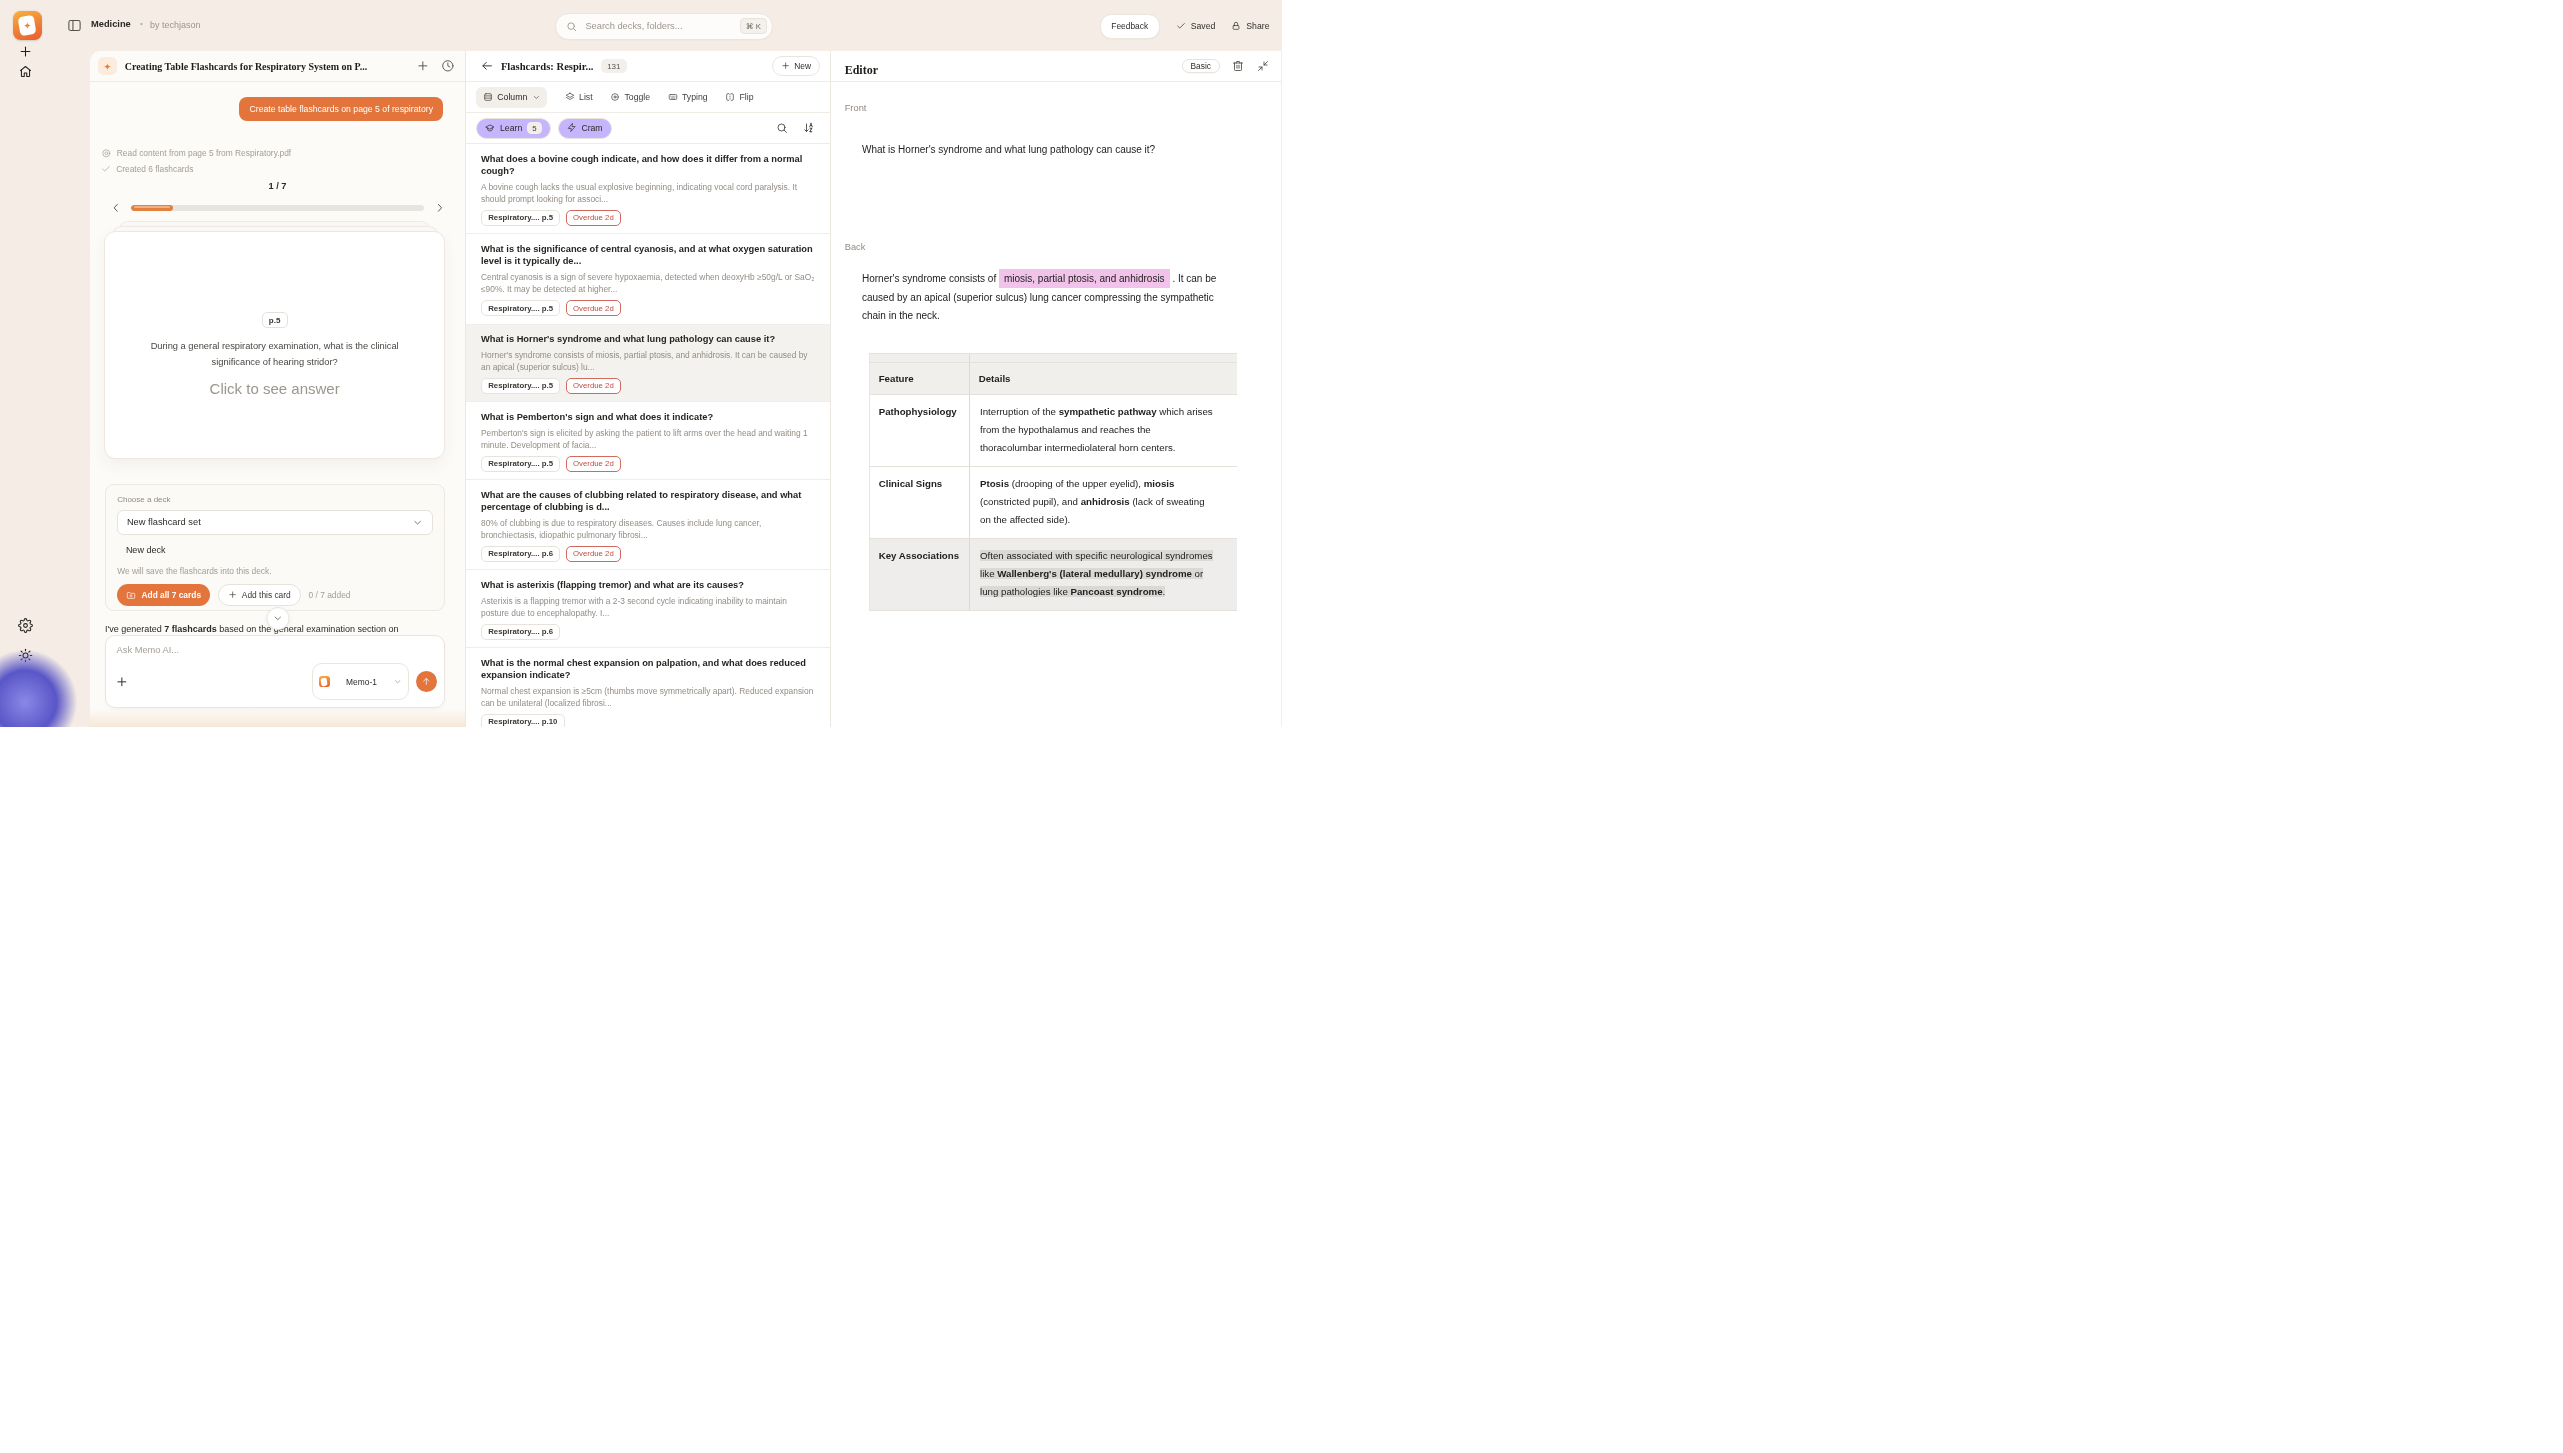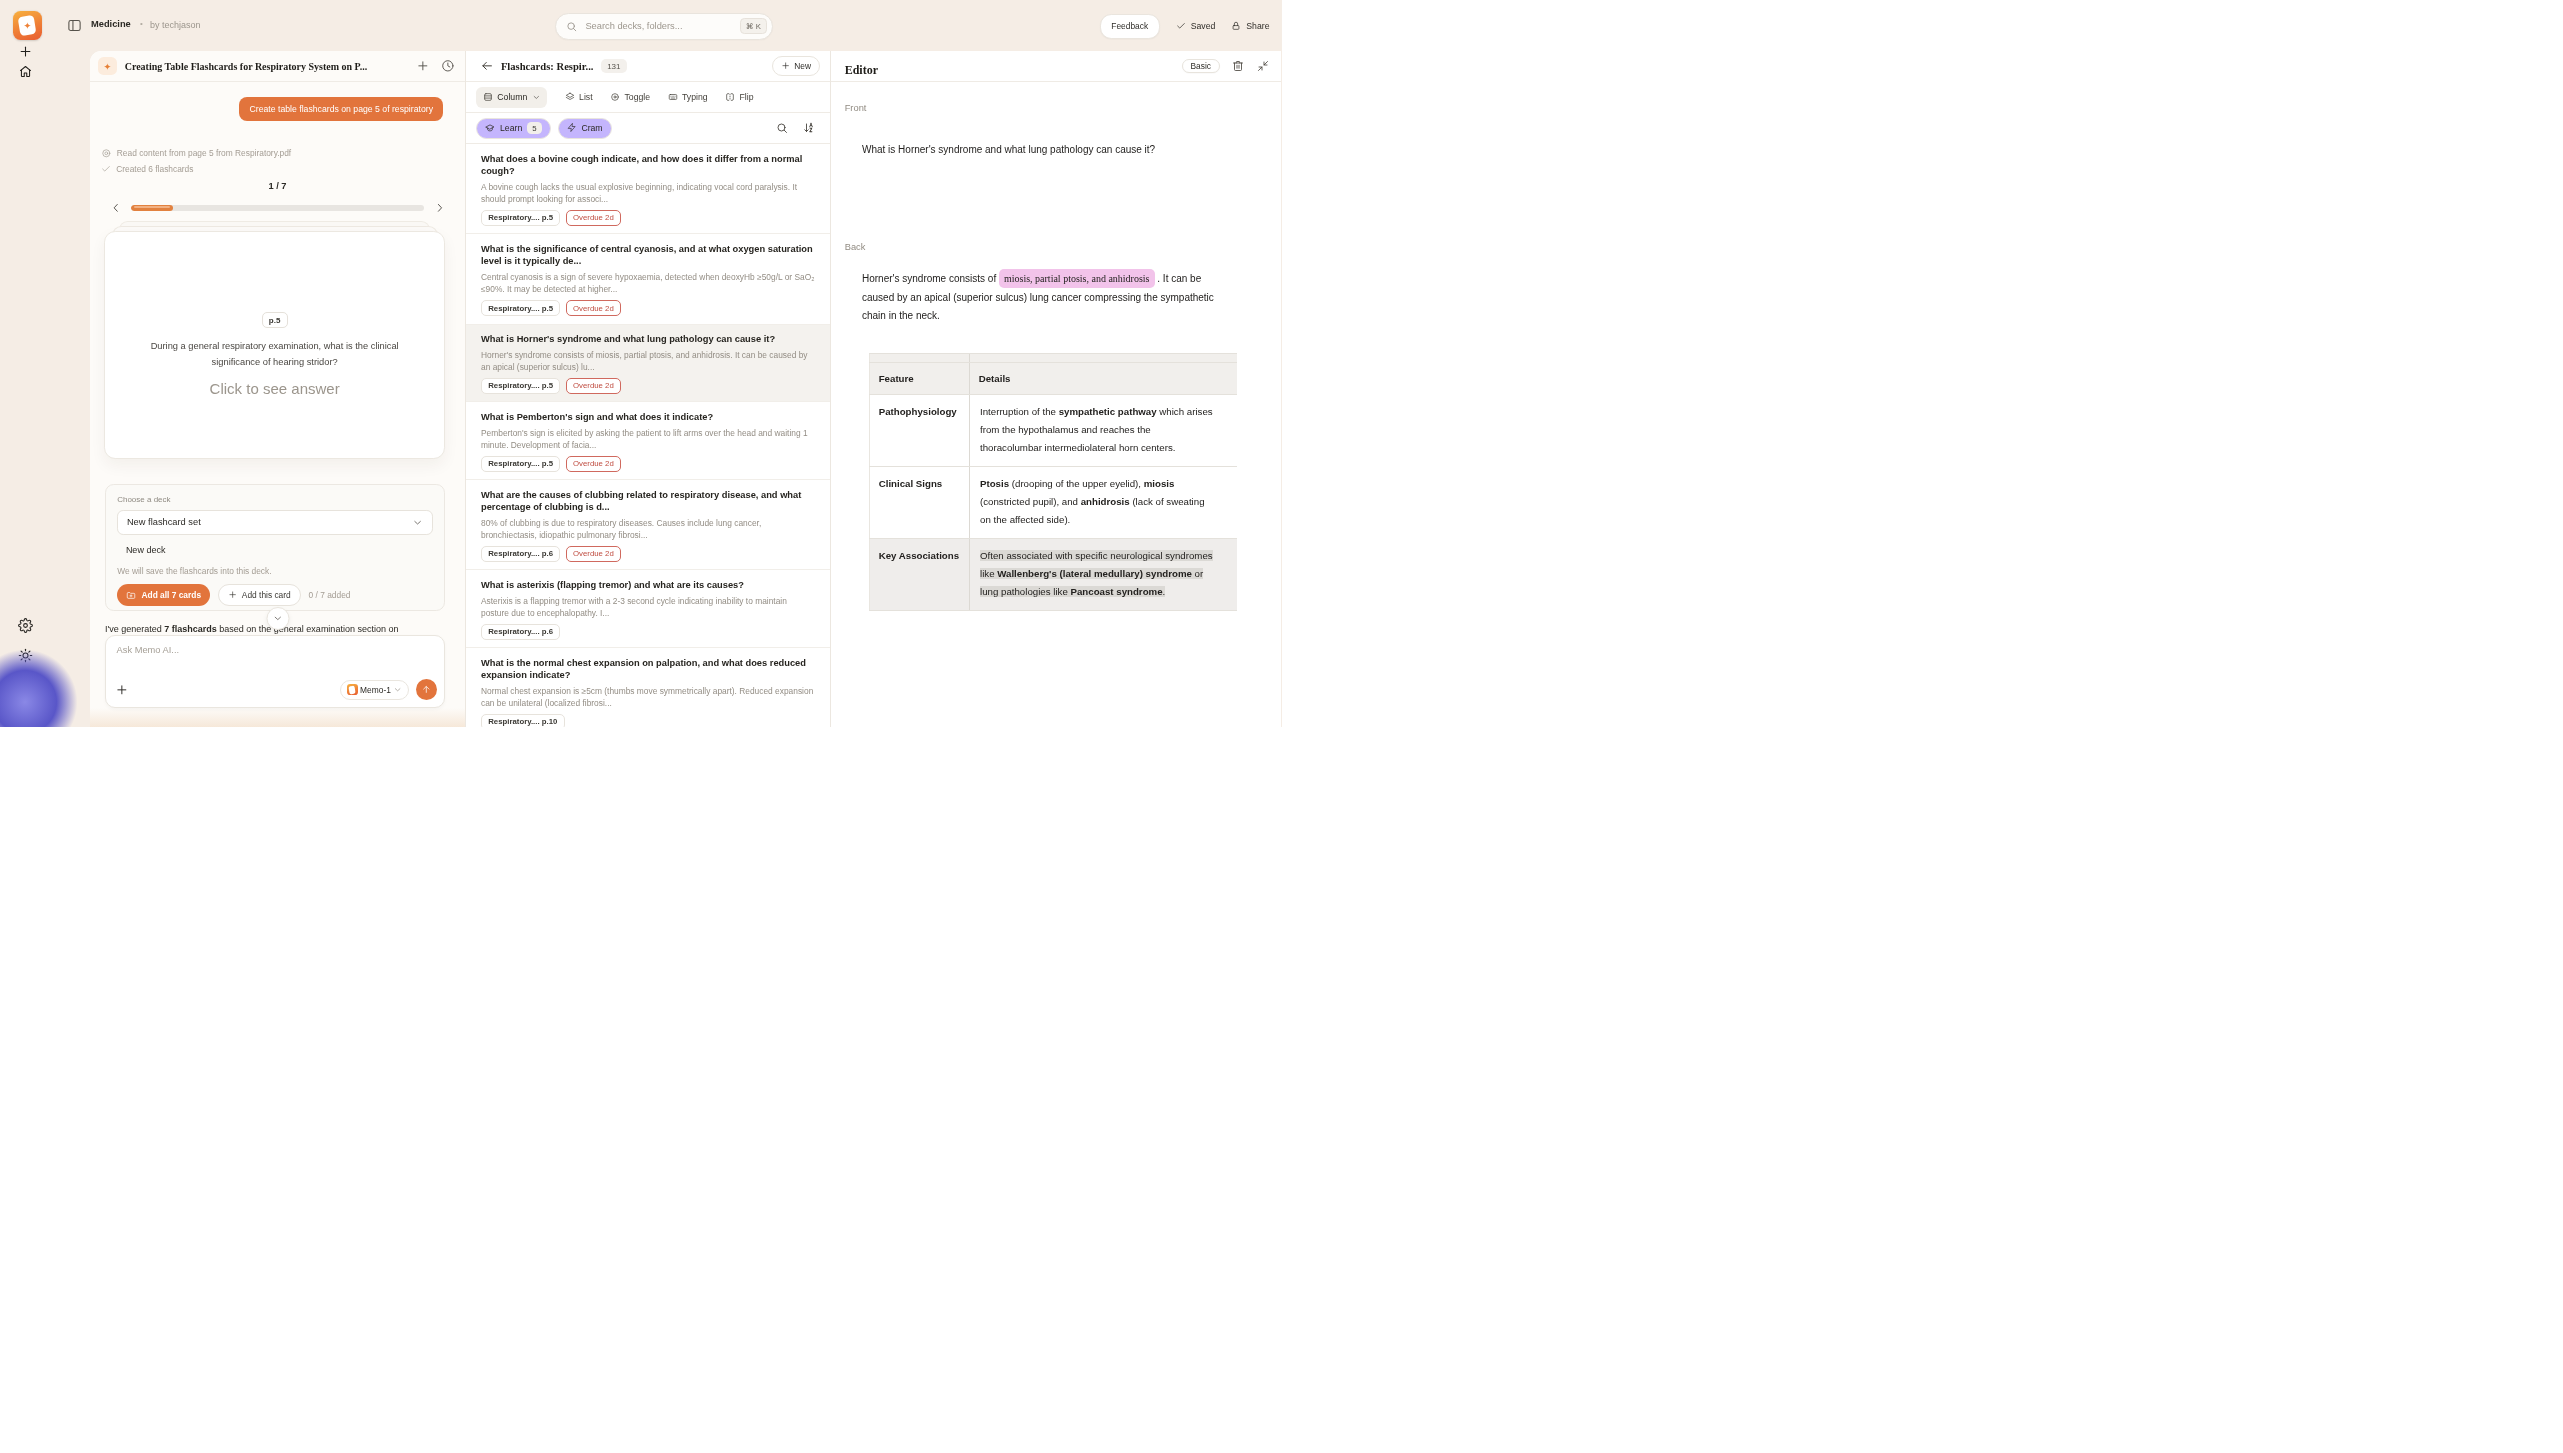--- a/index.html
+++ b/index.html
@@ -87,21 +87,21 @@
     display:flex;align-items:center;gap:4.4px;box-sizing:border-box;}
   .added-status{font-size:8.4px;color:#a49d94;}
   .scroll-fab{position:absolute;left:50%;transform:translateX(-50%);top:556px;width:21px;height:21px;border-radius:50%;background:#fff;
     border:0.6px solid #e9e5de;box-shadow:0 1.9px 5px rgba(0,0,0,.06);display:flex;align-items:center;justify-content:center;color:#55514b;z-index:3;}
   .summary-line{position:absolute;left:15px;right:20px;top:573px;font-size:9px;color:#2b2924;white-space:nowrap;overflow:hidden;}
   .chat-input{position:absolute;left:15px;right:20px;top:584px;height:73px;background:#fff;border:0.6px solid #eae6df;border-radius:10px;
     box-shadow:0 1.2px 3.7px rgba(0,0,0,.03);z-index:2;box-sizing:border-box;}
   .ci-placeholder{position:absolute;left:10.6px;top:9.3px;font-size:9.3px;color:#a6a097;}
   .ci-bottom{position:absolute;left:9.3px;right:7.5px;bottom:6.9px;display:flex;align-items:center;}
   .ci-plus{width:13.7px;height:13.7px;color:#2c2a26;}
-  .model-pill{margin-left:auto;height:20px;border:0.6px solid #eae6df;border-radius:10px;display:flex;align-items:center;gap:2px;
+  .model-pill{margin-left:auto;height:37px;border:0.6px solid #eae6df;border-radius:10px;display:flex;align-items:center;gap:16px;
     padding:0 6.2px;box-sizing:border-box;}
   .model-logo{width:11.2px;height:11.2px;border-radius:3.1px;background:linear-gradient(160deg,#f7b13f,#e85c31);position:relative;}
   .model-logo::after{content:"";position:absolute;left:2.5px;top:1.9px;width:6.2px;height:7.5px;background:#fff;border-radius:1.9px;transform:rotate(-9deg);}
   .model-name{font-size:8.4px;color:#2c2a26;}
   .model-chev{width:9.3px;height:9.3px;color:#8f8a81;}
   .btn-send{width:21px;height:21px;border-radius:50%;background:#e2743c;color:#fff;display:flex;align-items:center;justify-content:center;margin-left:6.2px;}
   .chat-fade{position:absolute;left:0;right:0;bottom:0;height:18.7px;background:linear-gradient(to bottom,rgba(246,232,217,0),#f6e8d9);}
 
   
   .lp-hd-back{width:13.7px;height:13.7px;color:#3c3933;margin-left:13.7px;flex:0 0 auto;}
@@ -132,21 +132,21 @@
 
   
   .ed-title{margin-left:13.7px;font-size:12px;margin-top:8px;}
   .ed-hd-right{position:absolute;right:12.5px;display:flex;align-items:center;gap:12.5px;}
   .btn-basic{height:14px;border:0.6px solid #e8e4dd;border-radius:9px;background:#fff;display:flex;align-items:center;padding:0 7.5px;
     font-size:8.4px;color:#2f2d28;box-sizing:border-box;box-shadow:0 0.6px 1.2px rgba(0,0,0,.04);}
   .ed-icon{width:12px;height:12px;color:#4a463f;}
   .fb-label{position:absolute;left:13.7px;font-size:9.3px;color:#918b82;}
   .ed-front-text{position:absolute;left:31px;top:90px;width:386px;font-size:10px;color:#242220;line-height:17.5px;}
   .ed-back-text{position:absolute;left:31px;top:219px;width:360px;font-size:10px;color:#242220;line-height:18.7px;}
-  .hl-pink{background:#f2c3ea;border-radius:5px;padding:4px 5px;font-family:Liberation Serif, serif;}
+  .hl-pink{background:#f2c3ea;border-radius:0;padding:4px 5px;}
   .hl-sel{background:#dbd9d5;}
   .b{font-weight:700;}
   .ed-table{position:absolute;left:38px;top:302px;width:368px;border-collapse:collapse;table-layout:fixed;
     font-size:9.7px;color:#242220;}
   .ed-table td,.ed-table th{border-bottom:0.6px solid #e4e1db;vertical-align:top;text-align:left;}
   .ed-table .c-feature{width:100px;border-left:0.6px solid #e9e6e0;}
   .ed-table .c-details{border-left:0.6px solid #dcd9d3;}
   .ed-table tr.strip td{height:7.5px;background:#f1efec;border-top:0.6px solid #e4e1db;padding:0;}
   .ed-table th{height:31px;background:#f1efec;vertical-align:middle;padding:0 8.7px;font-size:9.7px;}
   .ed-table td.cell{padding:8px 8.7px 9.3px;line-height:18px;}

